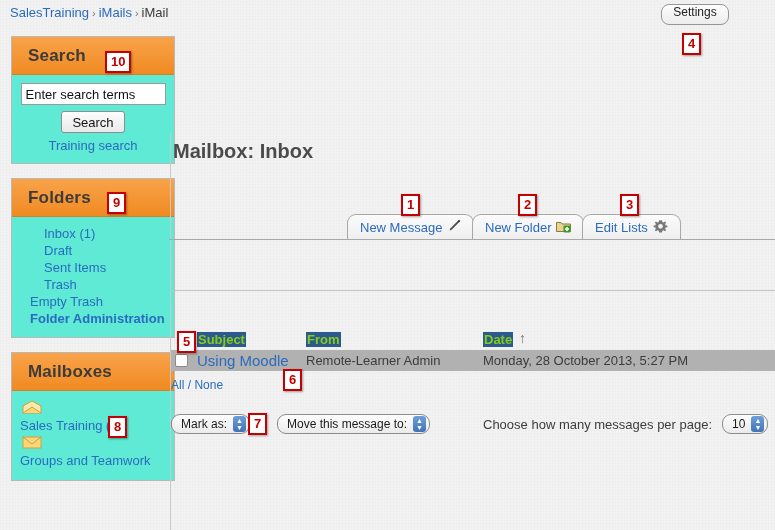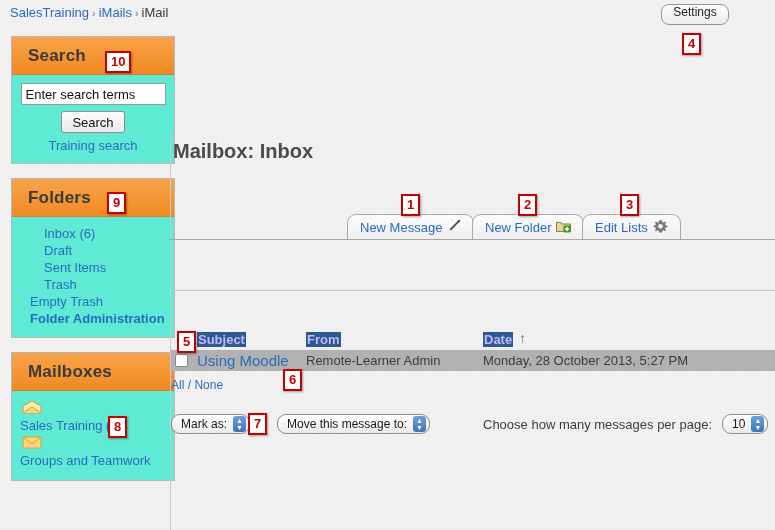--- a/index.html
+++ b/index.html
@@ -161,21 +161,21 @@
     position:absolute; left:170px; top:290px; width:605px; height:1px;
     background:#c3c3c3;
   }
 
   
   .msg-table{ position:absolute; left:171px; top:332px; width:604px; }
   .msg-head{ position:relative; height:18px; }
   .msg-head .hcell{
     position:absolute; top:0;
     font-weight:bold; font-size:13px;
-    color:#c4b5fd; background:#2c5a8e;
+    color:#84cc16; background:#2c5a8e;
     padding:0 1px;
     cursor:pointer;
   }
   .h-subject{ left:26px; }
   .h-from{ left:135px; }
   .h-date{ left:312px; }
   .sort-arrow{
     position:absolute; left:348px; top:-1px;
     color:#6f6f6f; font-size:14px; line-height:1;
   }
@@ -259,21 +259,21 @@
         <a class="adv-link" href="#">Training search</a>
       </div>
     </div>
 
     <div class="block">
       <div class="block-head">
         <span class="title">Folders</span>
       </div>
       <div class="block-body">
         <ul class="folder-list">
-          <li class="indent"><a href="#">Inbox (6)</a></li>
+          <li class="indent"><a href="#">Inbox (1)</a></li>
           <li class="indent"><a href="#">Draft</a></li>
           <li class="indent"><a href="#">Sent Items</a></li>
           <li class="indent"><a href="#">Trash</a></li>
           <li class="lvl1"><a href="#">Empty Trash</a></li>
           <li class="lvl1 strong"><a href="#">Folder Administration</a></li>
         </ul>
       </div>
     </div>
 
     <div class="block">

